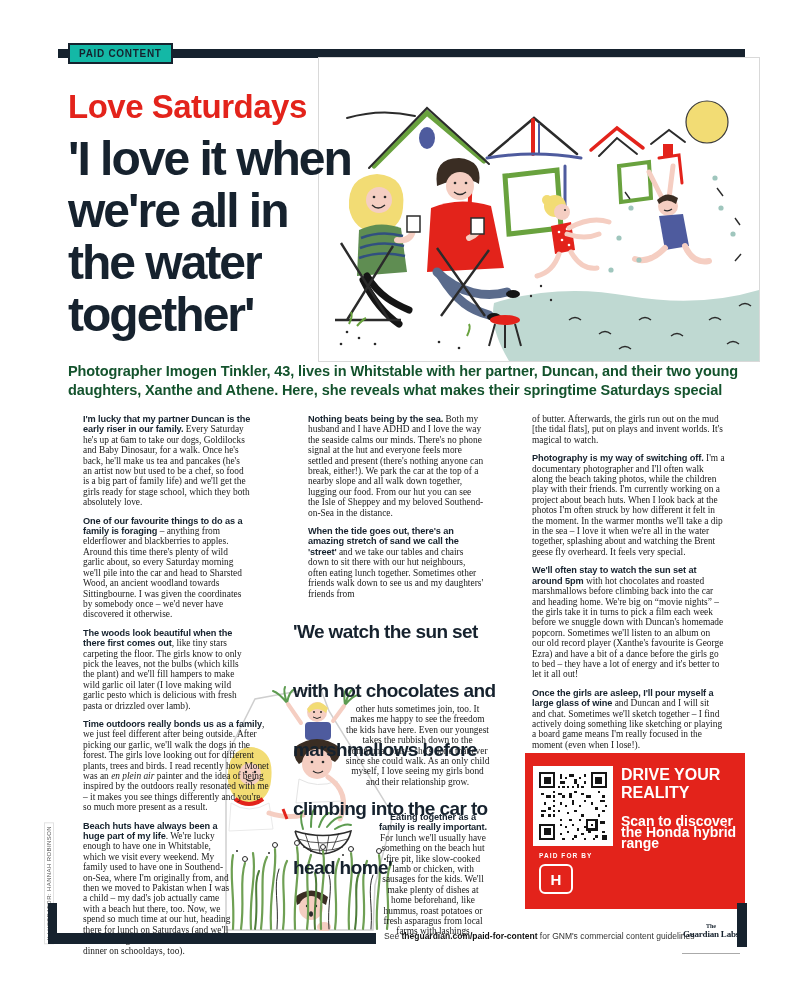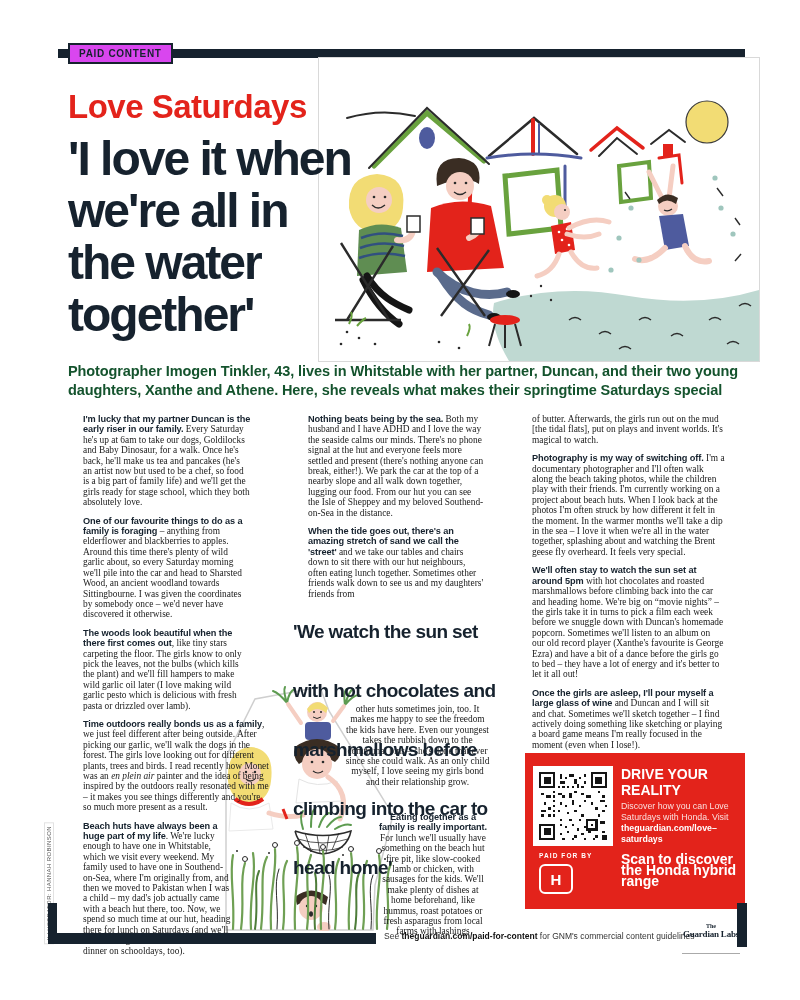--- a/index.html
+++ b/index.html
@@ -1,21 +1,21 @@
 <!DOCTYPE html>
 <html><head>
 <meta charset="utf-8">
 <style>
   html,body{margin:0;padding:0;background:#fff;}
   .page{position:relative;width:800px;height:1000px;background:#fff;overflow:hidden;
         font-family:"Liberation Serif",serif;color:#1a1a1a;}
   .abs{position:absolute;}
 
   .top-rule{left:58px;top:49px;width:687px;height:9px;background:#16222e;}
-  .paid-box{left:68px;top:43px;padding:3px 9px;background:#d946ef;border:2px solid #16222e;
+  .paid-box{left:68px;top:43px;padding:3px 9px;background:#14b8a6;border:2px solid #16222e;
             font:700 10px "Liberation Sans",sans-serif;letter-spacing:.7px;color:#16222e;z-index:6;}
   .kicker{left:68px;top:90px;font:700 33px/1 "Liberation Sans",sans-serif;color:#e3231b;
           letter-spacing:-.5px;z-index:6;white-space:nowrap;}
   .headline{left:68px;top:133px;font:700 48px/52px "Liberation Sans",sans-serif;color:#16222e;
             letter-spacing:-2px;z-index:6;}
   .headline div{white-space:nowrap;}
   .standfirst{left:68px;top:362px;width:678px;font:700 14.5px/18.5px "Liberation Sans",sans-serif;
               color:#14532d;letter-spacing:-.1px;z-index:6;}
 
   .illo-top{left:318px;top:57px;width:440px;height:303px;background:#fff;border:1px solid #d9d9d9;z-index:1;}
@@ -35,21 +35,21 @@
   .wrap1{left:330px;top:704px;width:175px;text-align:center;}
   .wrap2{left:363px;top:812px;width:140px;text-align:center;}
   .byline{font-style:italic;}
   .byline b{font-style:italic;}
 
   .promo{left:525px;top:753px;width:220px;height:156px;background:#e3231b;z-index:5;}
   .qr-tile{position:absolute;left:8px;top:13px;width:80px;height:80px;background:#fff;}
   .qr-tile svg{position:absolute;left:6px;top:6px;width:68px;height:68px;}
   .promo-text{position:absolute;left:96px;top:13px;width:117px;color:#fff;
               font-family:"Liberation Sans",sans-serif;}
-  .promo-title{font-size:14px;font-weight:700;margin-bottom:3px;}
+  .promo-title{font-size:16px;font-weight:700;margin-bottom:14px;}
   .promo-body{font-size:8.8px;line-height:11px;color:rgba(255,255,255,.85);}
   .promo-body b{color:#fff;}
   .promo-cta{font-size:14px;line-height:11px;font-weight:700;margin-top:9px;}
   .pfb{position:absolute;left:14px;top:99px;font:700 6.5px "Liberation Sans",sans-serif;
        letter-spacing:1.1px;color:#fff;}
   .honda{position:absolute;left:14px;top:111px;display:flex;align-items:center;gap:8px;color:#fff;}
   .honda-badge{width:30px;height:26px;border:2.5px solid #fff;border-radius:6px;display:flex;
                align-items:center;justify-content:center;font:700 15px "Liberation Sans",sans-serif;}
   .honda-word{font:700 29px "Liberation Serif",serif;letter-spacing:5px;line-height:1;}
 
@@ -429,21 +429,20 @@
             <rect x="27" y="27" width="2" height="2"></rect>
             <rect x="10" y="28" width="1" height="1"></rect>
           <rect x="14" y="28" width="1" height="1"></rect>
             <rect x="19" y="28" width="1" height="1"></rect>
             <rect x="23" y="28" width="1" height="1"></rect>
         </g>
       </svg>
     </div>
     <div class="promo-text">
       <div class="promo-title">DRIVE YOUR REALITY</div>
-      <div class="promo-body"><span>Discover how you can Love Saturdays with Honda. Visit </span><b>theguardian.com/love–saturdays</b></div>
       <div class="promo-cta">Scan to discover the Honda hybrid range</div>
     </div>
     <div class="pfb">PAID FOR BY</div>
     <div class="honda">
       <div class="honda-badge">H</div>
     </div>
   </div>
 
   <div class="abs credit">ILLUSTRATOR: HANNAH ROBINSON</div>
 

